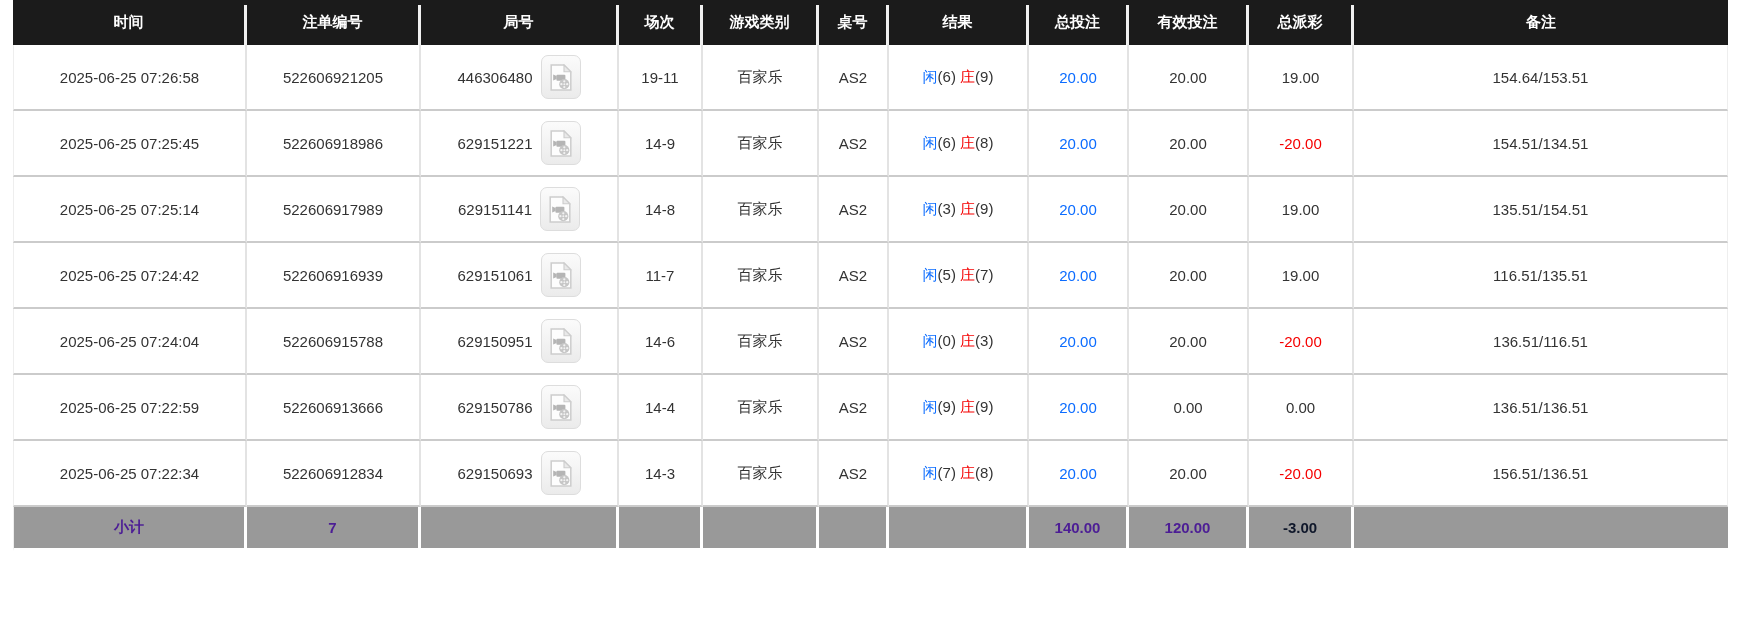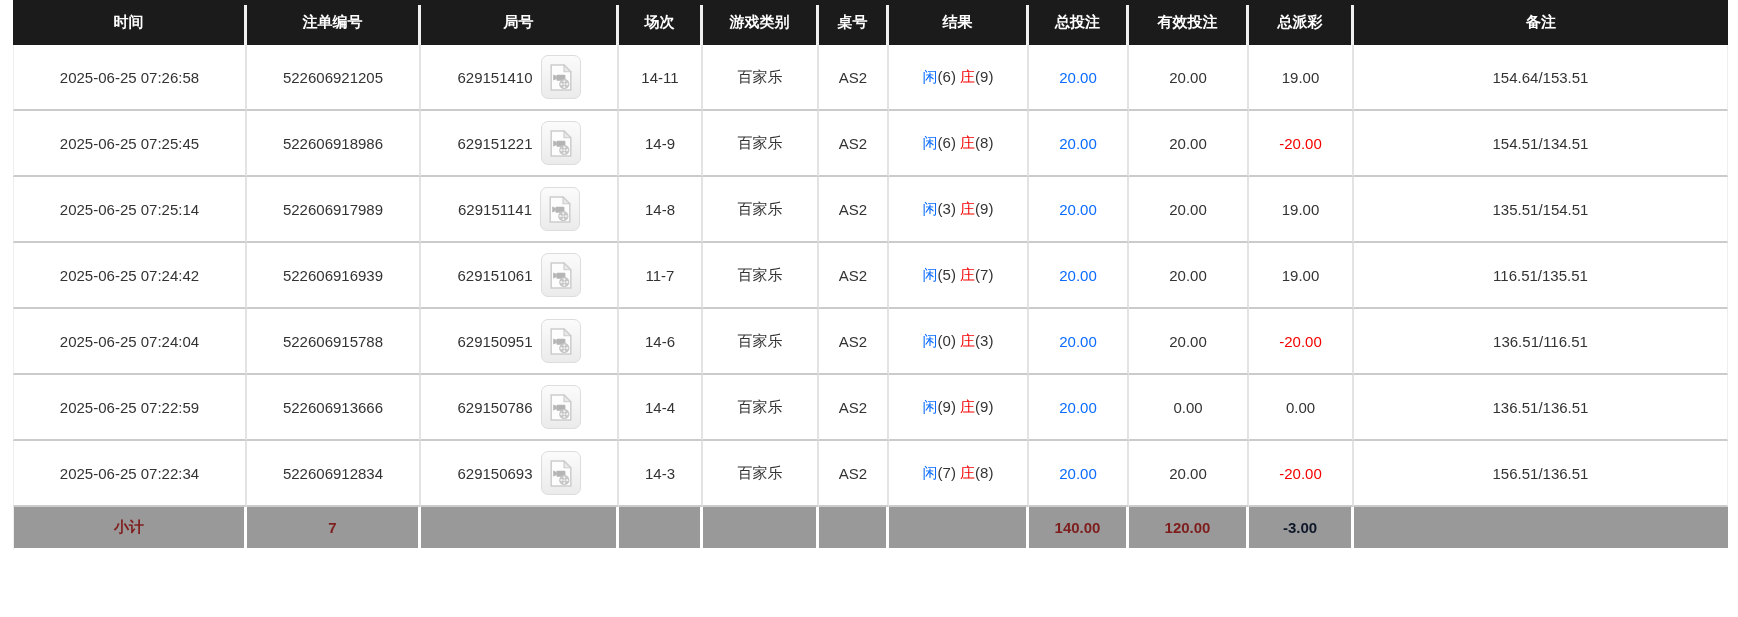--- a/index.html
+++ b/index.html
@@ -26,21 +26,21 @@
   .video-btn {
     width:40px; height:44px; border:1px solid #ddd; border-radius:7px;
     background:linear-gradient(#fbfbfb,#ebebeb); cursor:pointer;
     display:inline-flex; align-items:center; justify-content:center; padding:0;
   }
   .blue { color:#0b6cff; }
   .red { color:#f50000; }
   .amt-blue { color:#0b6cff; }
   .payout-val.neg { color:#f50000; }
   tr.summary td {
-    background:#999; color:#7f1d1d; font-weight:bold; font-size:15px;
+    background:#999; color:#4c1d95; font-weight:bold; font-size:15px;
     height:44px; border-right:3px solid #fff; border-bottom:3px solid #fff;
   }
   tr.summary td:last-child { border-right:none; }
   tr.summary td.payout-val.neg { color:#0f172a; }
 </style>
 </head>
 <body>
 
 <div class="table-wrap">
   <div class="black-strip"></div>
@@ -73,38 +73,38 @@
         <th>备注</th>
       </tr>
     </thead>
     <tbody>
 
   <tr>
     <td>2025-06-25 07:26:58</td>
     <td>522606921205</td>
     <td>
       <span class="round-cell-inner">
-        <span>629151410</span>
-        <button class="video-btn">
-          <svg width="22" height="27" viewBox="0 0 22 27">
-            <path d="M1.2 1 H14 L20.8 7.8 V26 H1.2 Z" fill="#fdfdfd" stroke="#cdcdcd" stroke-width="1.5"></path>
-            <path d="M14 1 V7.8 H20.8 Z" fill="#e9e9e9" stroke="#cdcdcd" stroke-width="1.1"></path>
-            <path d="M6.6 12 L3.2 10.4 V16.6 L6.6 15 Z" fill="#b5b5b5"></path>
-            <rect x="6.4" y="10.7" width="9" height="6" rx="1" fill="#b5b5b5"></rect>
-            <circle cx="14.3" cy="20.2" r="5.1" fill="#c6c6c6"></circle>
-            <circle cx="14.3" cy="17.3" r="1.15" fill="#f2f2f2"></circle>
-            <circle cx="17.2" cy="20.2" r="1.15" fill="#f2f2f2"></circle>
-            <circle cx="14.3" cy="23.1" r="1.15" fill="#f2f2f2"></circle>
-            <circle cx="11.4" cy="20.2" r="1.15" fill="#f2f2f2"></circle>
-            <circle cx="14.3" cy="20.2" r="1" fill="#f2f2f2"></circle>
-          </svg>
-        </button>
-      </span>
-    </td>
-    <td>14-11</td>
+        <span>446306480</span>
+        <button class="video-btn">
+          <svg width="22" height="27" viewBox="0 0 22 27">
+            <path d="M1.2 1 H14 L20.8 7.8 V26 H1.2 Z" fill="#fdfdfd" stroke="#cdcdcd" stroke-width="1.5"></path>
+            <path d="M14 1 V7.8 H20.8 Z" fill="#e9e9e9" stroke="#cdcdcd" stroke-width="1.1"></path>
+            <path d="M6.6 12 L3.2 10.4 V16.6 L6.6 15 Z" fill="#b5b5b5"></path>
+            <rect x="6.4" y="10.7" width="9" height="6" rx="1" fill="#b5b5b5"></rect>
+            <circle cx="14.3" cy="20.2" r="5.1" fill="#c6c6c6"></circle>
+            <circle cx="14.3" cy="17.3" r="1.15" fill="#f2f2f2"></circle>
+            <circle cx="17.2" cy="20.2" r="1.15" fill="#f2f2f2"></circle>
+            <circle cx="14.3" cy="23.1" r="1.15" fill="#f2f2f2"></circle>
+            <circle cx="11.4" cy="20.2" r="1.15" fill="#f2f2f2"></circle>
+            <circle cx="14.3" cy="20.2" r="1" fill="#f2f2f2"></circle>
+          </svg>
+        </button>
+      </span>
+    </td>
+    <td>19-11</td>
     <td>百家乐</td>
     <td>AS2</td>
     <td>
       <span class="blue">闲</span><span>(6)</span>
       <span class="red">庄</span><span>(9)</span>
     </td>
     <td class="amt-blue">20.00</td>
     <td>20.00</td>
     <td class="payout-val">19.00</td>
     <td>154.64/153.51</td>

